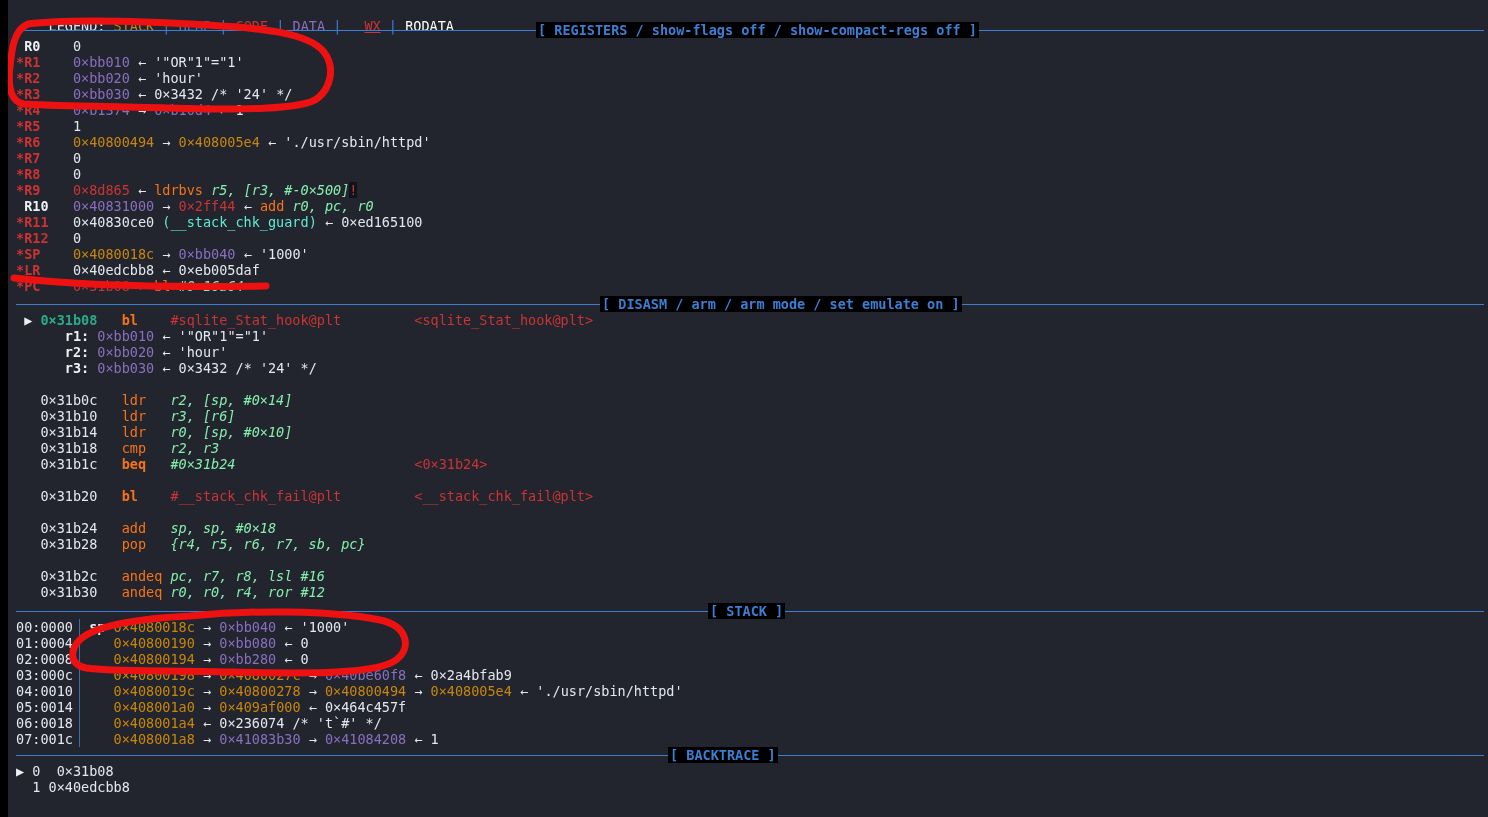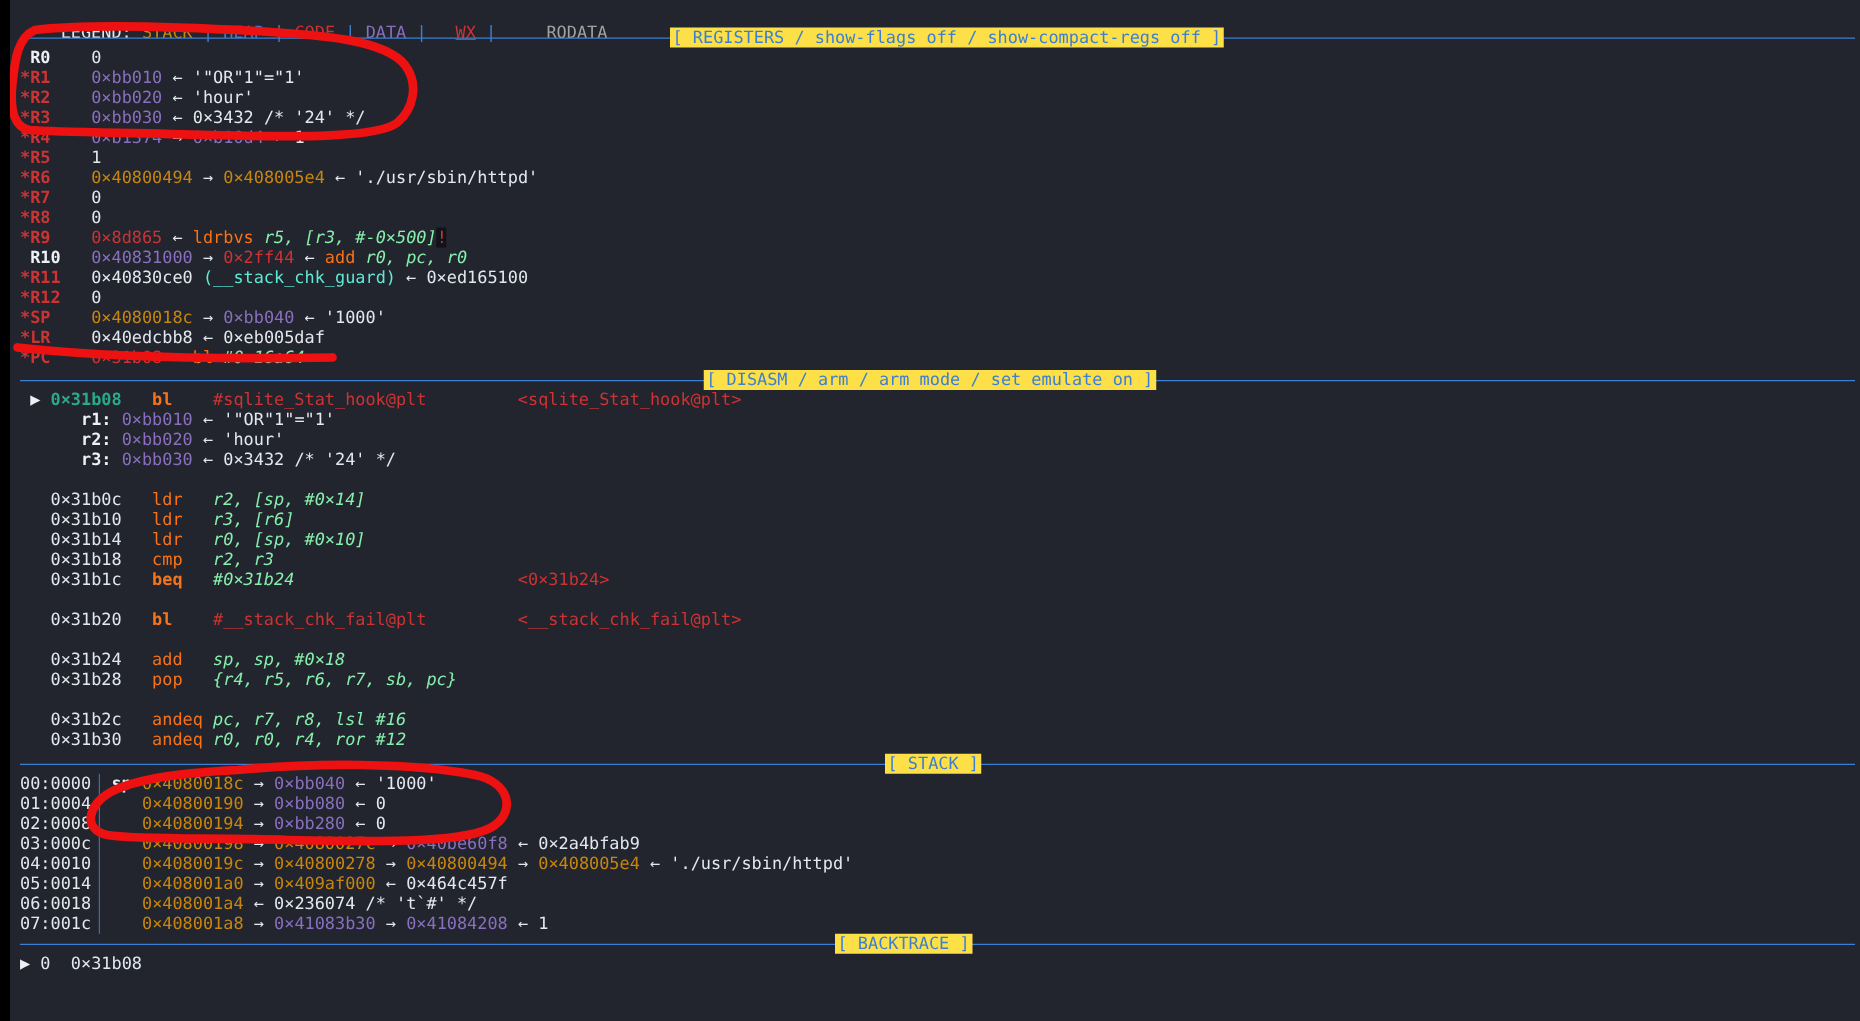--- a/index.html
+++ b/index.html
@@ -27,21 +27,21 @@
   }
   .row { white-space: pre; height: 16px; }
   .pad { padding-left: 8px; }
 
   
   .c-stack   { color: #c8860d; }
   .c-heap    { color: #3b7fd4; }
   .c-code    { color: #cc3333; }
   .c-data    { color: #8a6fbf; }
   .c-wx      { color: #cc3333; text-decoration: underline; margin-left: 15px; }
-  .c-rodata  { color: #a3a3a3; margin-left: 32px; }
+  .c-rodata  { color: #ffffff; }
   .c-white   { color: #e3e7ee; }
   .c-blue    { color: #3b7fd4; }
   .c-regname { color: #cc3333; font-weight: bold; }
   .c-regname-plain { color: #eceff4; font-weight: bold; }
   .c-olive   { color: #f97316; }
   .c-cyan    { color: #86efac; font-style: italic; }
   .c-arrow   { color: #e3e7ee; }
   .c-sym     { color: #5eead4; }
   .c-teal    { color: #2aa98b; font-weight: bold; }
   .cursor    { background: #11131a; color: #cc3333; }
@@ -56,23 +56,24 @@
   .banner .line {
     position: absolute;
     top: 8px;
     height: 1px;
     background: #3b7fd4;
   }
   .banner .label {
     position: absolute;
     top: 0;
     color: #3b7fd4;
-    background: #fde047;
+    background: #000000;
     padding: 0 2px;
     white-space: pre;
+    font-weight: bold;
   }
 
   
   .stackrow { white-space: pre; height: 16px; position: relative; }
   .stack-sep {
     position: absolute;
     left: 71px;
     top: 0;
     width: 1px;
     height: 16px;
@@ -116,21 +117,21 @@
       <div class="row pad"><span class="c-regname-plain"> </span><span class="c-regname-plain">R10 </span><span>  </span><span class="c-data">0×40831000</span><span class="c-arrow"> → </span><span class="c-code">0×2ff44</span><span class="c-arrow"> ← </span><span class="c-olive">add</span><span class="c-white"> </span><span class="c-cyan">r0, pc, r0</span></div>
       <div class="row pad"><span class="c-regname">*</span><span class="c-regname">R11 </span><span>  </span><span class="c-white">0×40830ce0</span><span class="c-sym"> (__stack_chk_guard)</span><span class="c-arrow"> ← </span><span class="c-white">0×ed165100</span></div>
       <div class="row pad"><span class="c-regname">*</span><span class="c-regname">R12 </span><span>  </span><span class="c-white">0</span></div>
       <div class="row pad"><span class="c-regname">*</span><span class="c-regname">SP  </span><span>  </span><span class="c-stack">0×4080018c</span><span class="c-arrow"> → </span><span class="c-data">0×bb040</span><span class="c-arrow"> ← </span><span class="c-white">'1000'</span></div>
       <div class="row pad"><span class="c-regname">*</span><span class="c-regname">LR  </span><span>  </span><span class="c-white">0×40edcbb8</span><span class="c-arrow"> ← </span><span class="c-white">0×eb005daf</span></div>
       <div class="row pad"><span class="c-regname">*</span><span class="c-regname">PC  </span><span>  </span><span class="c-code">0×31b08</span><span class="c-arrow"> ← </span><span class="c-olive">bl</span><span class="c-white"> </span><span class="c-cyan">#0×16a64</span></div>
     </div>
 
   <div class="banner" style="margin-top:2px;">
     <div class="line" style="left:8px;right:4px;"></div>
-    <span class="label" style="left:555px;">[ DISASM / arm / arm mode / set emulate on ]</span>
+    <span class="label" style="left:592px;">[ DISASM / arm / arm mode / set emulate on ]</span>
   </div>
 
   <div id="disasm">
       <div class="row pad"><span class="marker-tri"> ▶ </span><span class="c-teal">0×31b08   </span><span class="c-olive" style="font-weight:bold;">bl    </span><span class="c-code">#sqlite_Stat_hook@plt         </span><span class="c-code">&lt;sqlite_Stat_hook@plt&gt;</span></div>
       <div class="row pad"><span>      </span><span class="c-regname-plain">r1:</span><span> </span><span class="c-data">0×bb010</span><span class="c-arrow"> ← </span><span class="c-white">'"OR"1"="1'</span></div>
       <div class="row pad"><span>      </span><span class="c-regname-plain">r2:</span><span> </span><span class="c-data">0×bb020</span><span class="c-arrow"> ← </span><span class="c-white">'hour'</span></div>
       <div class="row pad"><span>      </span><span class="c-regname-plain">r3:</span><span> </span><span class="c-data">0×bb030</span><span class="c-arrow"> ← </span><span class="c-white">0×3432 /* '24' */</span></div>
       <div class="row pad">&nbsp;</div>
       <div class="row pad"><span>   </span><span class="c-white">0×31b0c   </span><span class="c-olive">ldr   </span><span class="c-cyan">r2, [sp, #0×14]               </span></div>
       <div class="row pad"><span>   </span><span class="c-white">0×31b10   </span><span class="c-olive">ldr   </span><span class="c-cyan">r3, [r6]                      </span></div>
@@ -163,20 +164,21 @@
       <div class="stackrow pad"><span class="c-white">07:001c</span><span class="stack-sep"></span><span>  </span><span class="c-regname-plain">  </span><span> </span><span class="c-stack">0×408001a8</span><span class="c-arrow"> → </span><span class="c-data">0×41083b30</span><span class="c-arrow"> → </span><span class="c-data">0×41084208</span><span class="c-arrow"> ← </span><span class="c-white">1</span></div>
     </div>
 
   <div class="banner">
     <div class="line" style="left:8px;right:4px;"></div>
     <span class="label" style="left:660px;">[ BACKTRACE ]</span>
   </div>
 
   <div id="backtrace">
       <div class="row pad"><span class="marker-tri">▶ </span><span class="c-white">0</span><span>  </span><span class="c-white">0×31b08</span></div>
+      <div class="row pad"><span>  </span><span class="c-white">1</span><span> </span><span class="c-white">0×40edcbb8</span></div>
     </div>
 
   <div class="banner" style="margin-top:4px;">
     
   </div>
 
   <svg class="annot" style="left:0px;top:18px;width:340px;height:100px;" viewBox="0 0 340 100">
     <path d="M 20 6 C 60 1, 130 3, 200 7 C 250 10, 300 14, 316 34
              C 328 50, 322 70, 310 80 C 296 92, 230 92, 160 90
              C 100 88, 40 88, 16 86 C 2 84, 0 66, 2 48

